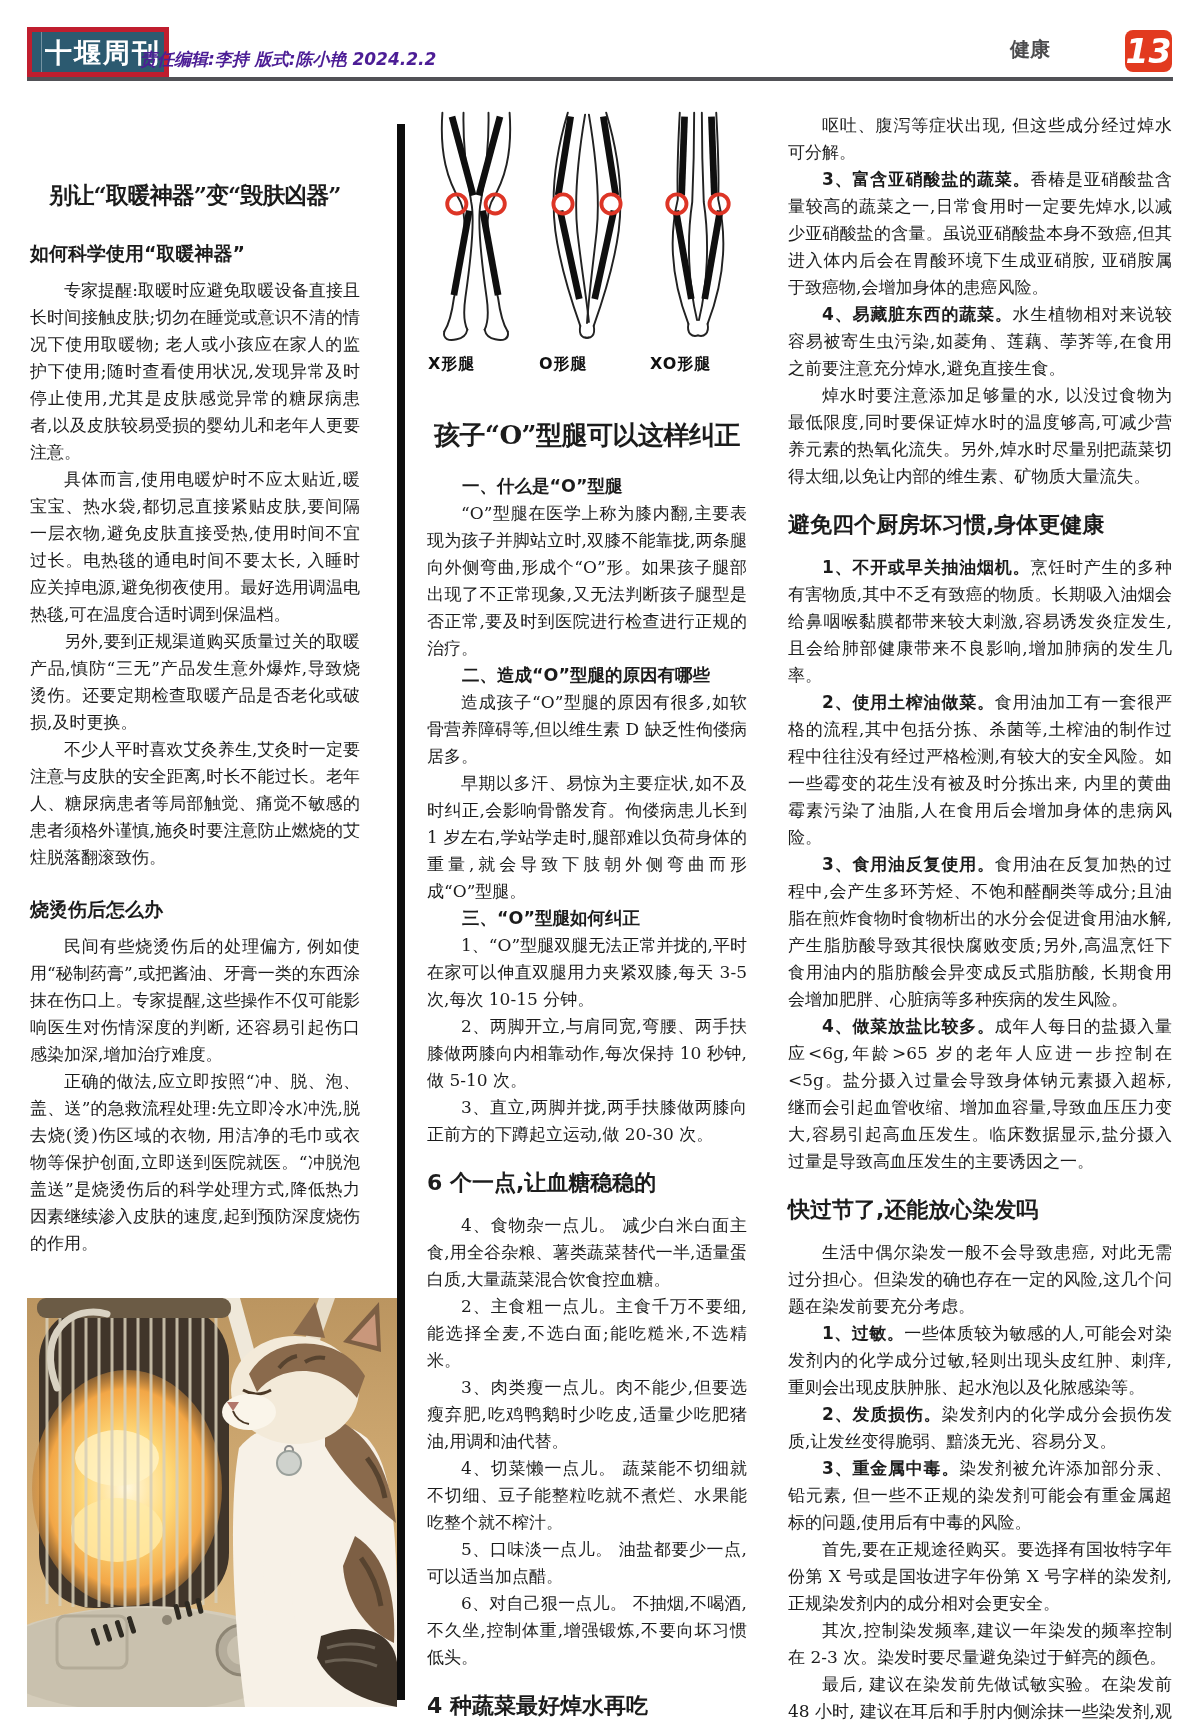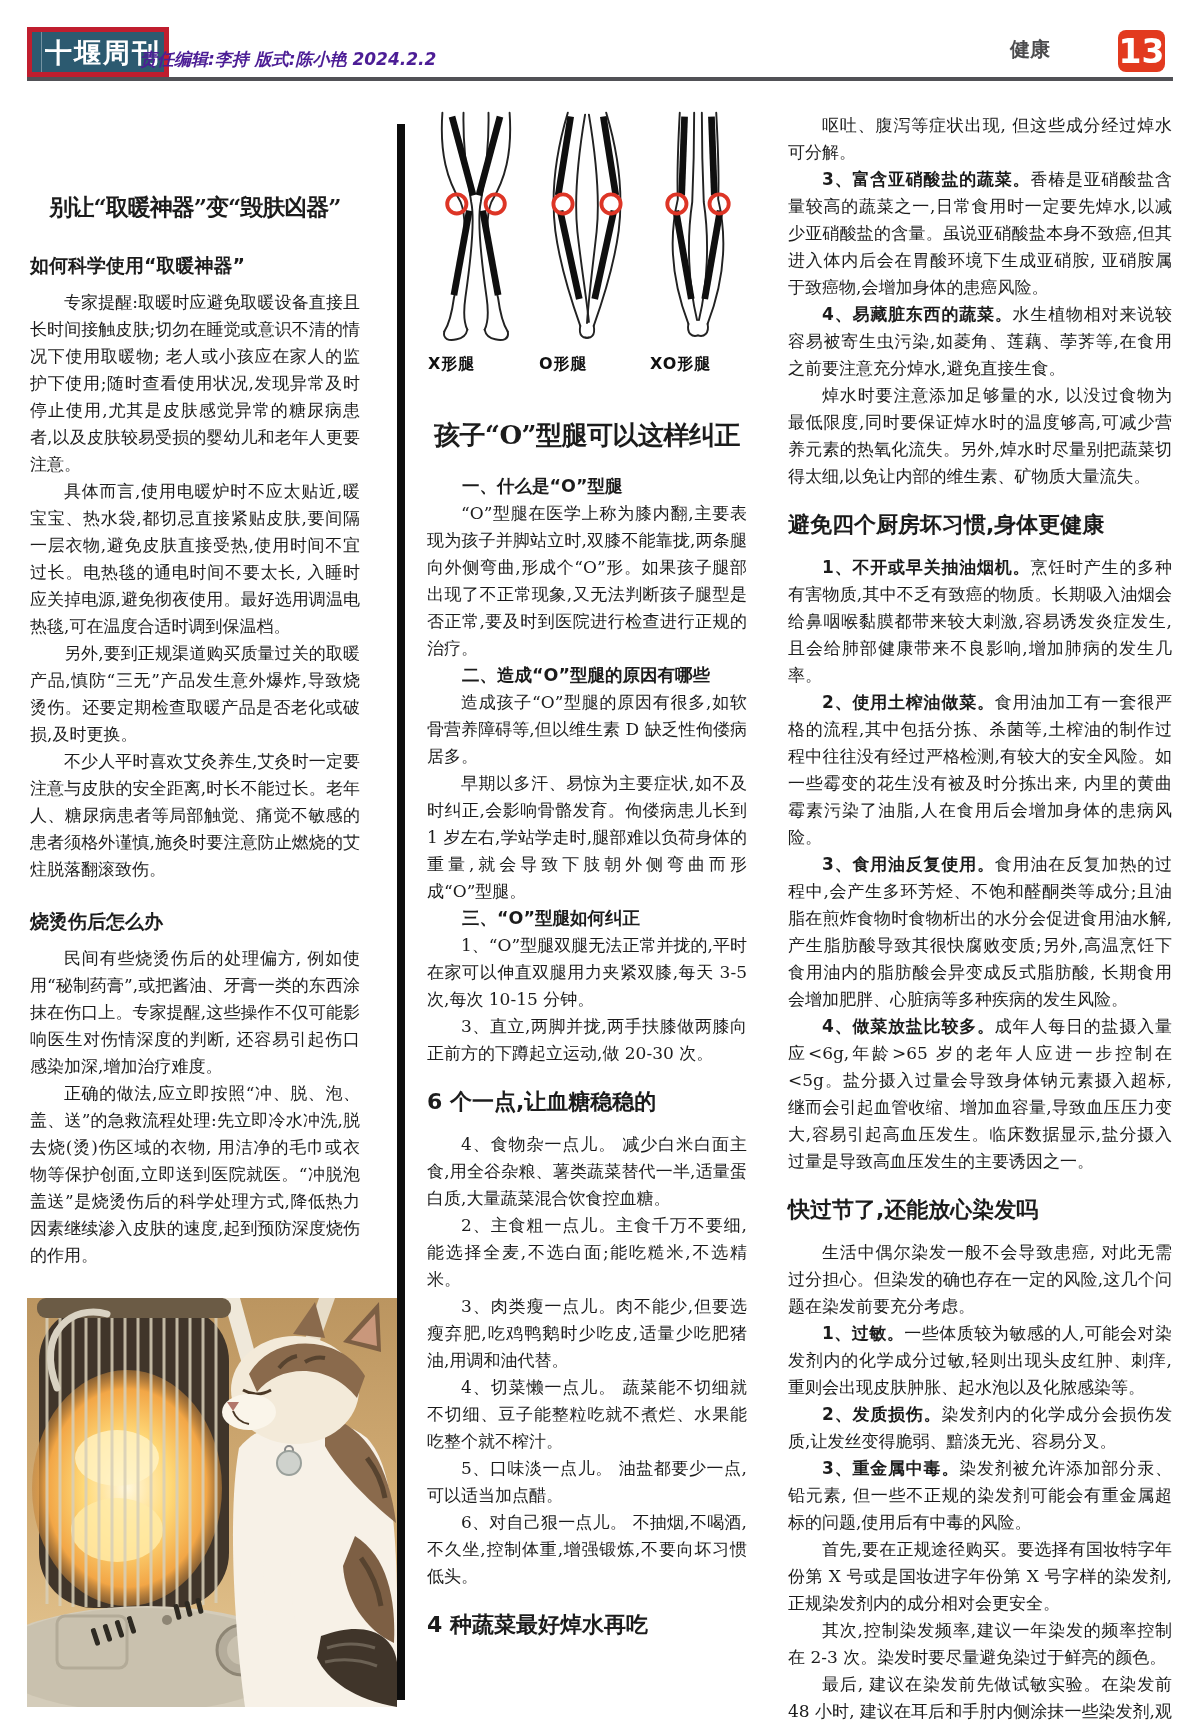--- a/index.html
+++ b/index.html
@@ -28,31 +28,31 @@
     font-family:"DejaVu Sans","Liberation Sans",sans-serif;
     font-weight:700;font-style:italic;font-size:17px;color:#4c1d95;
     white-space:nowrap;
   }
   .section-label{
     position:absolute;right:150px;top:36px;
     font-family:"DejaVu Sans",sans-serif;font-weight:700;
     font-size:20px;color:#4c4c4e;white-space:nowrap;
   }
   .page-badge{
-    position:absolute;right:35px;top:30px;width:47px;height:42px;
+    position:absolute;right:28px;top:30px;width:47px;height:42px;
     background:#e23a1f;border-radius:8px;color:#fff;
     font-family:"DejaVu Sans",sans-serif;font-weight:700;font-size:33px;
-    display:flex;align-items:center;justify-content:center;
+    display:flex;align-items:center;justify-content:center;font-style:italic;
   }
   .head-rule{
     position:absolute;left:27px;top:77px;width:1146px;height:4px;background:#515156;
   }
   
   .vdivider{position:absolute;left:397px;top:124px;width:8px;height:1576px;background:#0d0d0d;}
-  #col1{position:absolute;left:30px;top:192px;width:330px;}
+  #col1{position:absolute;left:30px;top:180px;width:330px;}
   #col2-fig{position:absolute;left:428px;top:106px;width:318px;}
   #col2{position:absolute;left:427px;top:418px;width:320px;}
   #col3{position:absolute;left:788px;top:112px;width:384px;}
 
   .col1-title{
     font-size:23px;font-weight:700;letter-spacing:-1px;white-space:nowrap;
     text-align:center;margin:0 0 30px 0;
   }
   .col2-title{
     font-size:26px;font-weight:700;letter-spacing:-0.5px;white-space:nowrap;
@@ -269,20 +269,21 @@
 
 <div id="col2">
   <h2 class="col2-title">孩子“O”型腿可以这样纠正</h2>
   <div class="inhead">一、什么是“O”型腿</div>
   <p class="para">“O”型腿在医学上称为膝内翻,主要表现为孩子并脚站立时,双膝不能靠拢,两条腿向外侧弯曲,形成个“O”形。如果孩子腿部出现了不正常现象,又无法判断孩子腿型是否正常,要及时到医院进行检查进行正规的治疗。</p>
   <div class="inhead">二、造成“O”型腿的原因有哪些</div>
   <p class="para">造成孩子“O”型腿的原因有很多,如软骨营养障碍等,但以维生素 D 缺乏性佝偻病居多。</p>
   <p class="para">早期以多汗、易惊为主要症状,如不及时纠正,会影响骨骼发育。佝偻病患儿长到 1 岁左右,学站学走时,腿部难以负荷身体的重量,就会导致下肢朝外侧弯曲而形成“O”型腿。</p>
   <div class="inhead">三、“O”型腿如何纠正</div>
   <p class="para">1、“O”型腿双腿无法正常并拢的,平时在家可以伸直双腿用力夹紧双膝,每天 3-5 次,每次 10-15 分钟。</p>
+  <p class="para">2、两脚开立,与肩同宽,弯腰、两手扶膝做两膝向内相靠动作,每次保持 10 秒钟,做 5-10 次。</p>
   <p class="para">3、直立,两脚并拢,两手扶膝做两膝向正前方的下蹲起立运动,做 20-30 次。</p>
 
   <div class="bighead">6 个一点,让血糖稳稳的</div>
   <p class="para">4、食物杂一点儿。 减少白米白面主食,用全谷杂粮、薯类蔬菜替代一半,适量蛋白质,大量蔬菜混合饮食控血糖。</p>
   <p class="para">2、主食粗一点儿。主食千万不要细,能选择全麦,不选白面;能吃糙米,不选精米。</p>
   <p class="para">3、肉类瘦一点儿。肉不能少,但要选瘦弃肥,吃鸡鸭鹅时少吃皮,适量少吃肥猪油,用调和油代替。</p>
   <p class="para">4、切菜懒一点儿。 蔬菜能不切细就不切细、豆子能整粒吃就不煮烂、水果能吃整个就不榨汁。</p>
   <p class="para">5、口味淡一点儿。 油盐都要少一点,可以适当加点醋。</p>
   <p class="para">6、对自己狠一点儿。 不抽烟,不喝酒,不久坐,控制体重,增强锻炼,不要向坏习惯低头。</p>
 

